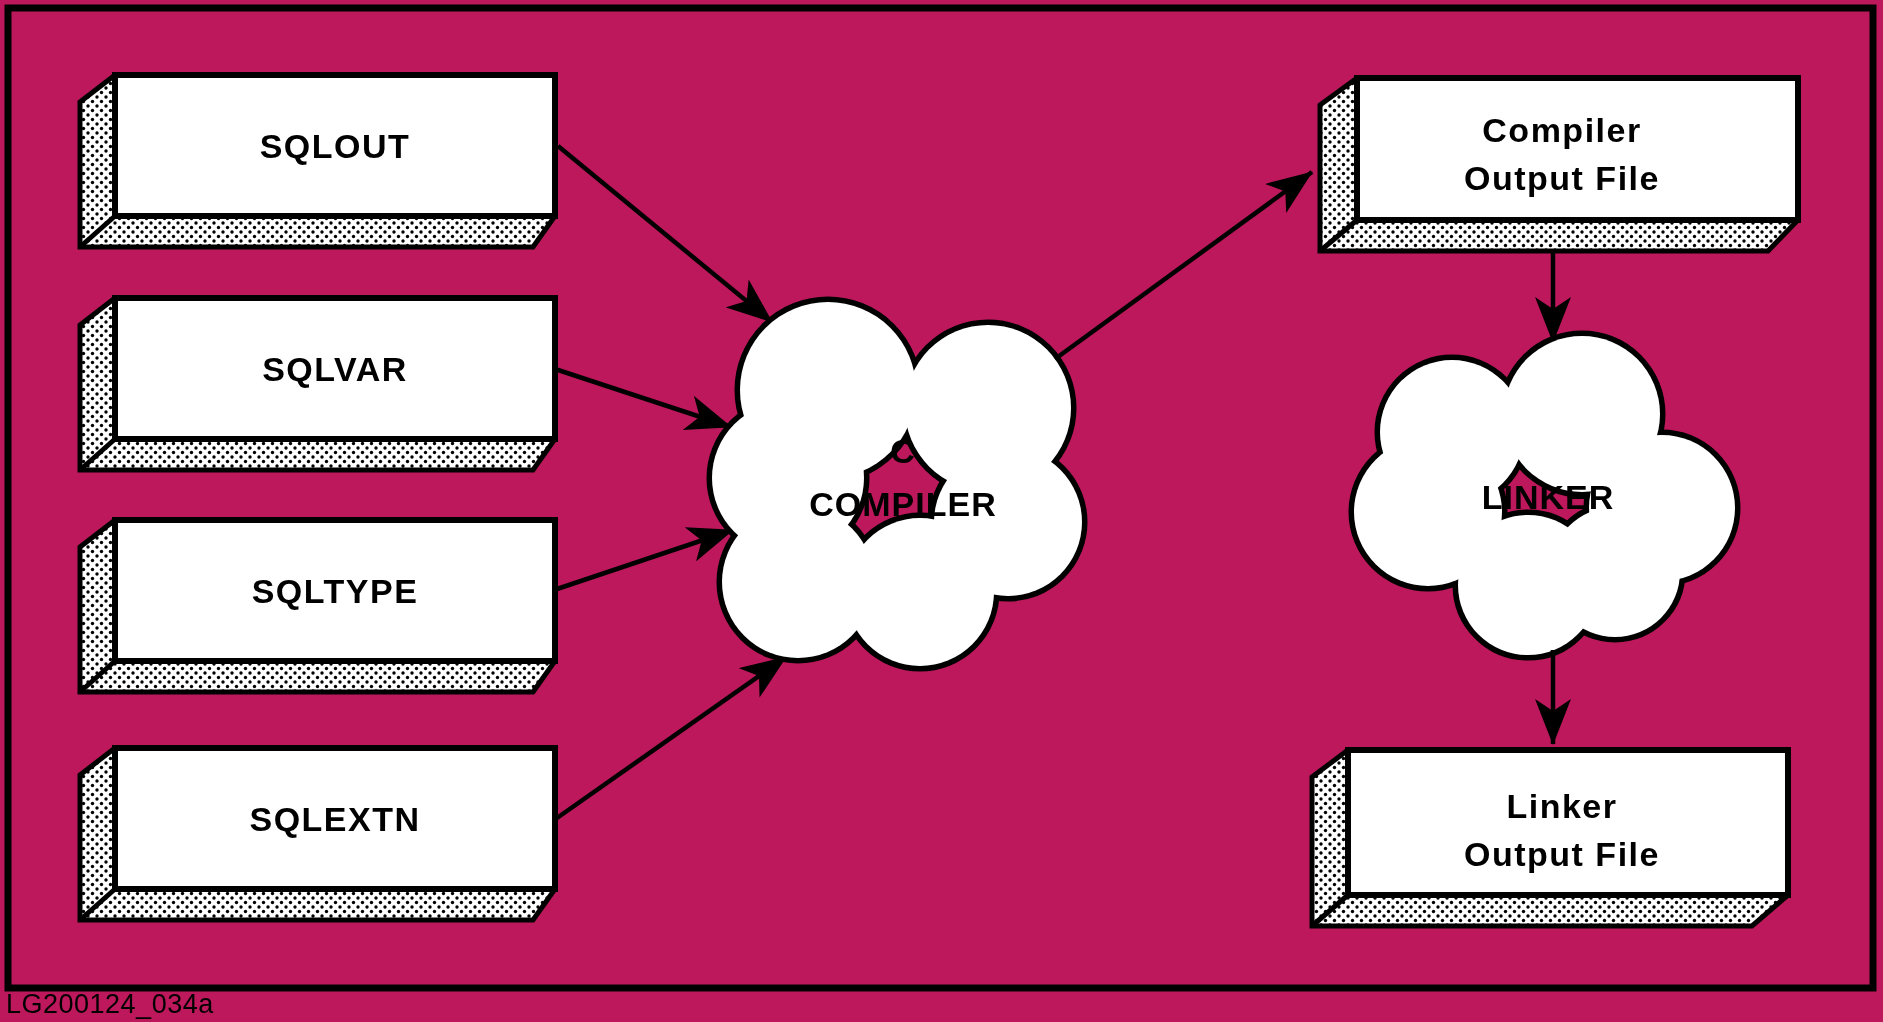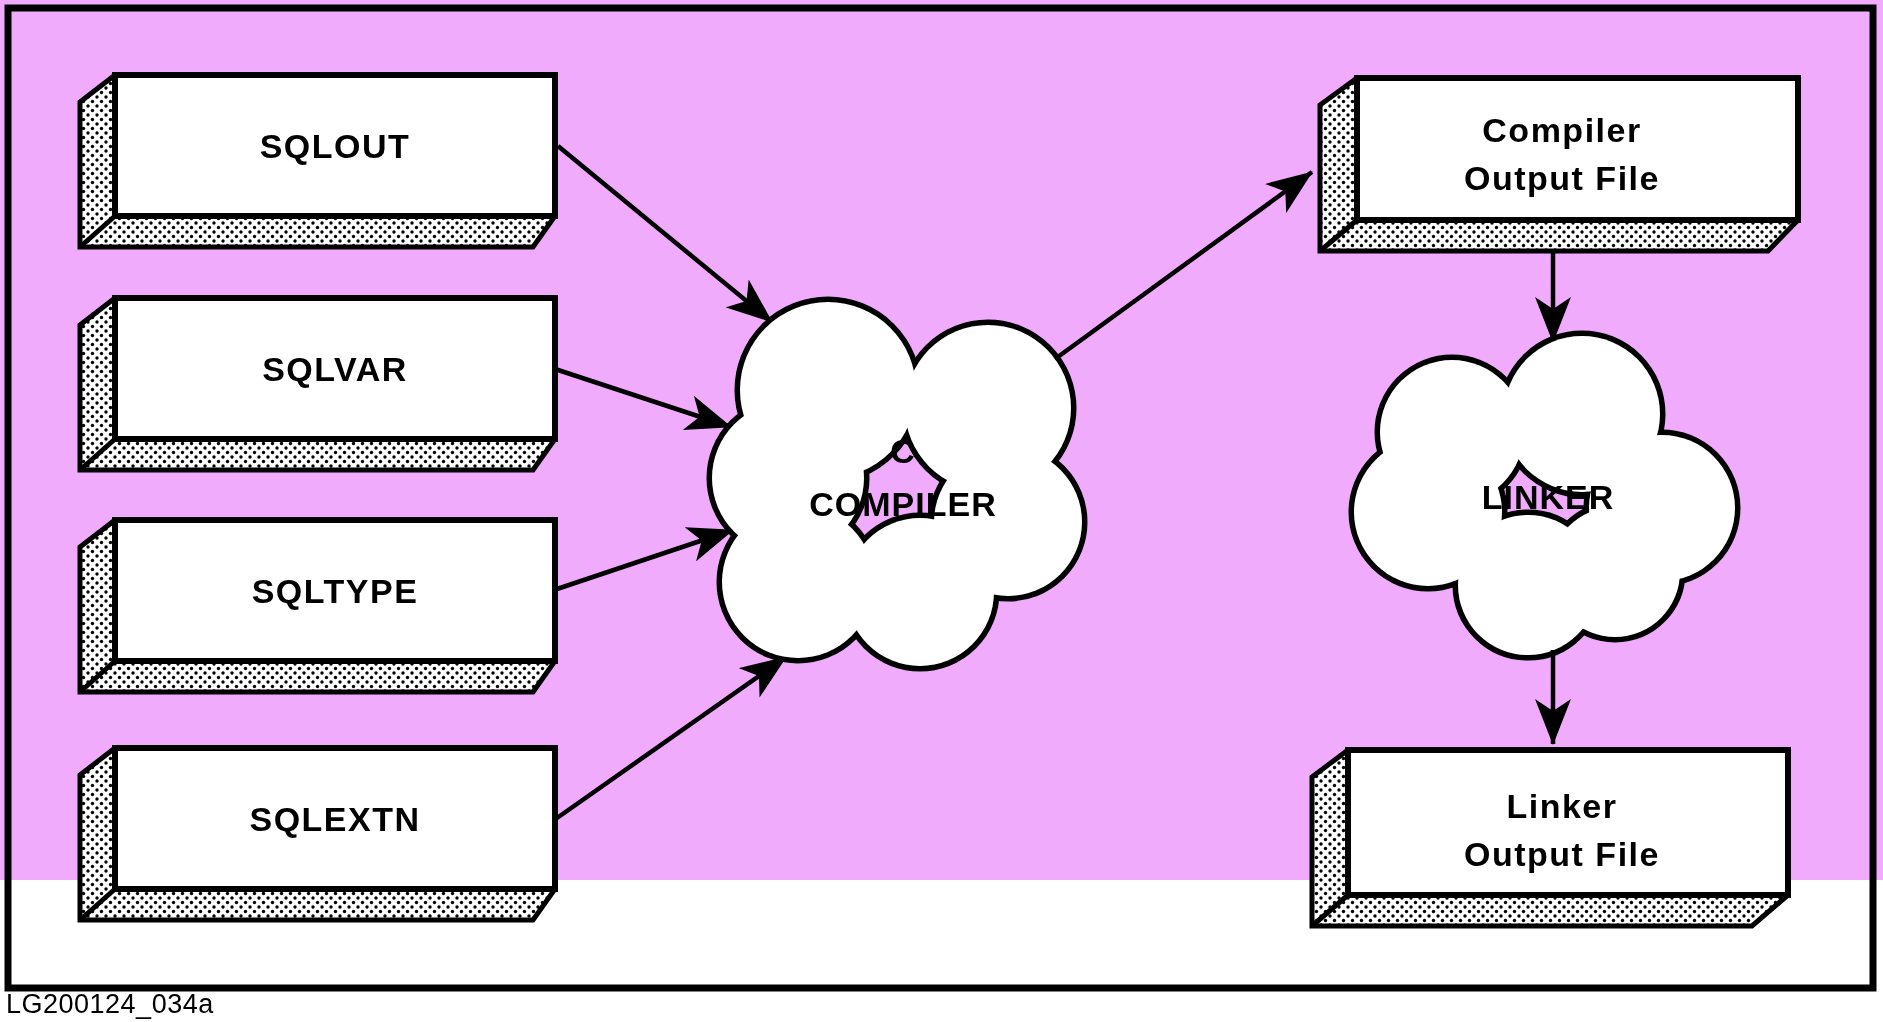--- a/index.html
+++ b/index.html
@@ -6,22 +6,22 @@
     margin: 0;
     padding: 0;
     background: #ffffff;
     width: 1883px;
     height: 1022px;
     overflow: hidden;
   }
   .diagram-wrap {
     position: relative;
     width: 1883px;
-    height: 880px;
-    background: #f0abfc;
+    height: 1022px;
+    background: #be185d;
   }
   svg { display: block; }
   .box-label {
     font-family: "Liberation Sans", sans-serif;
     font-size: 34px;
     font-weight: bold;
     letter-spacing: 1.5px;
     fill: #000000;
   }
   .cloud-label {

